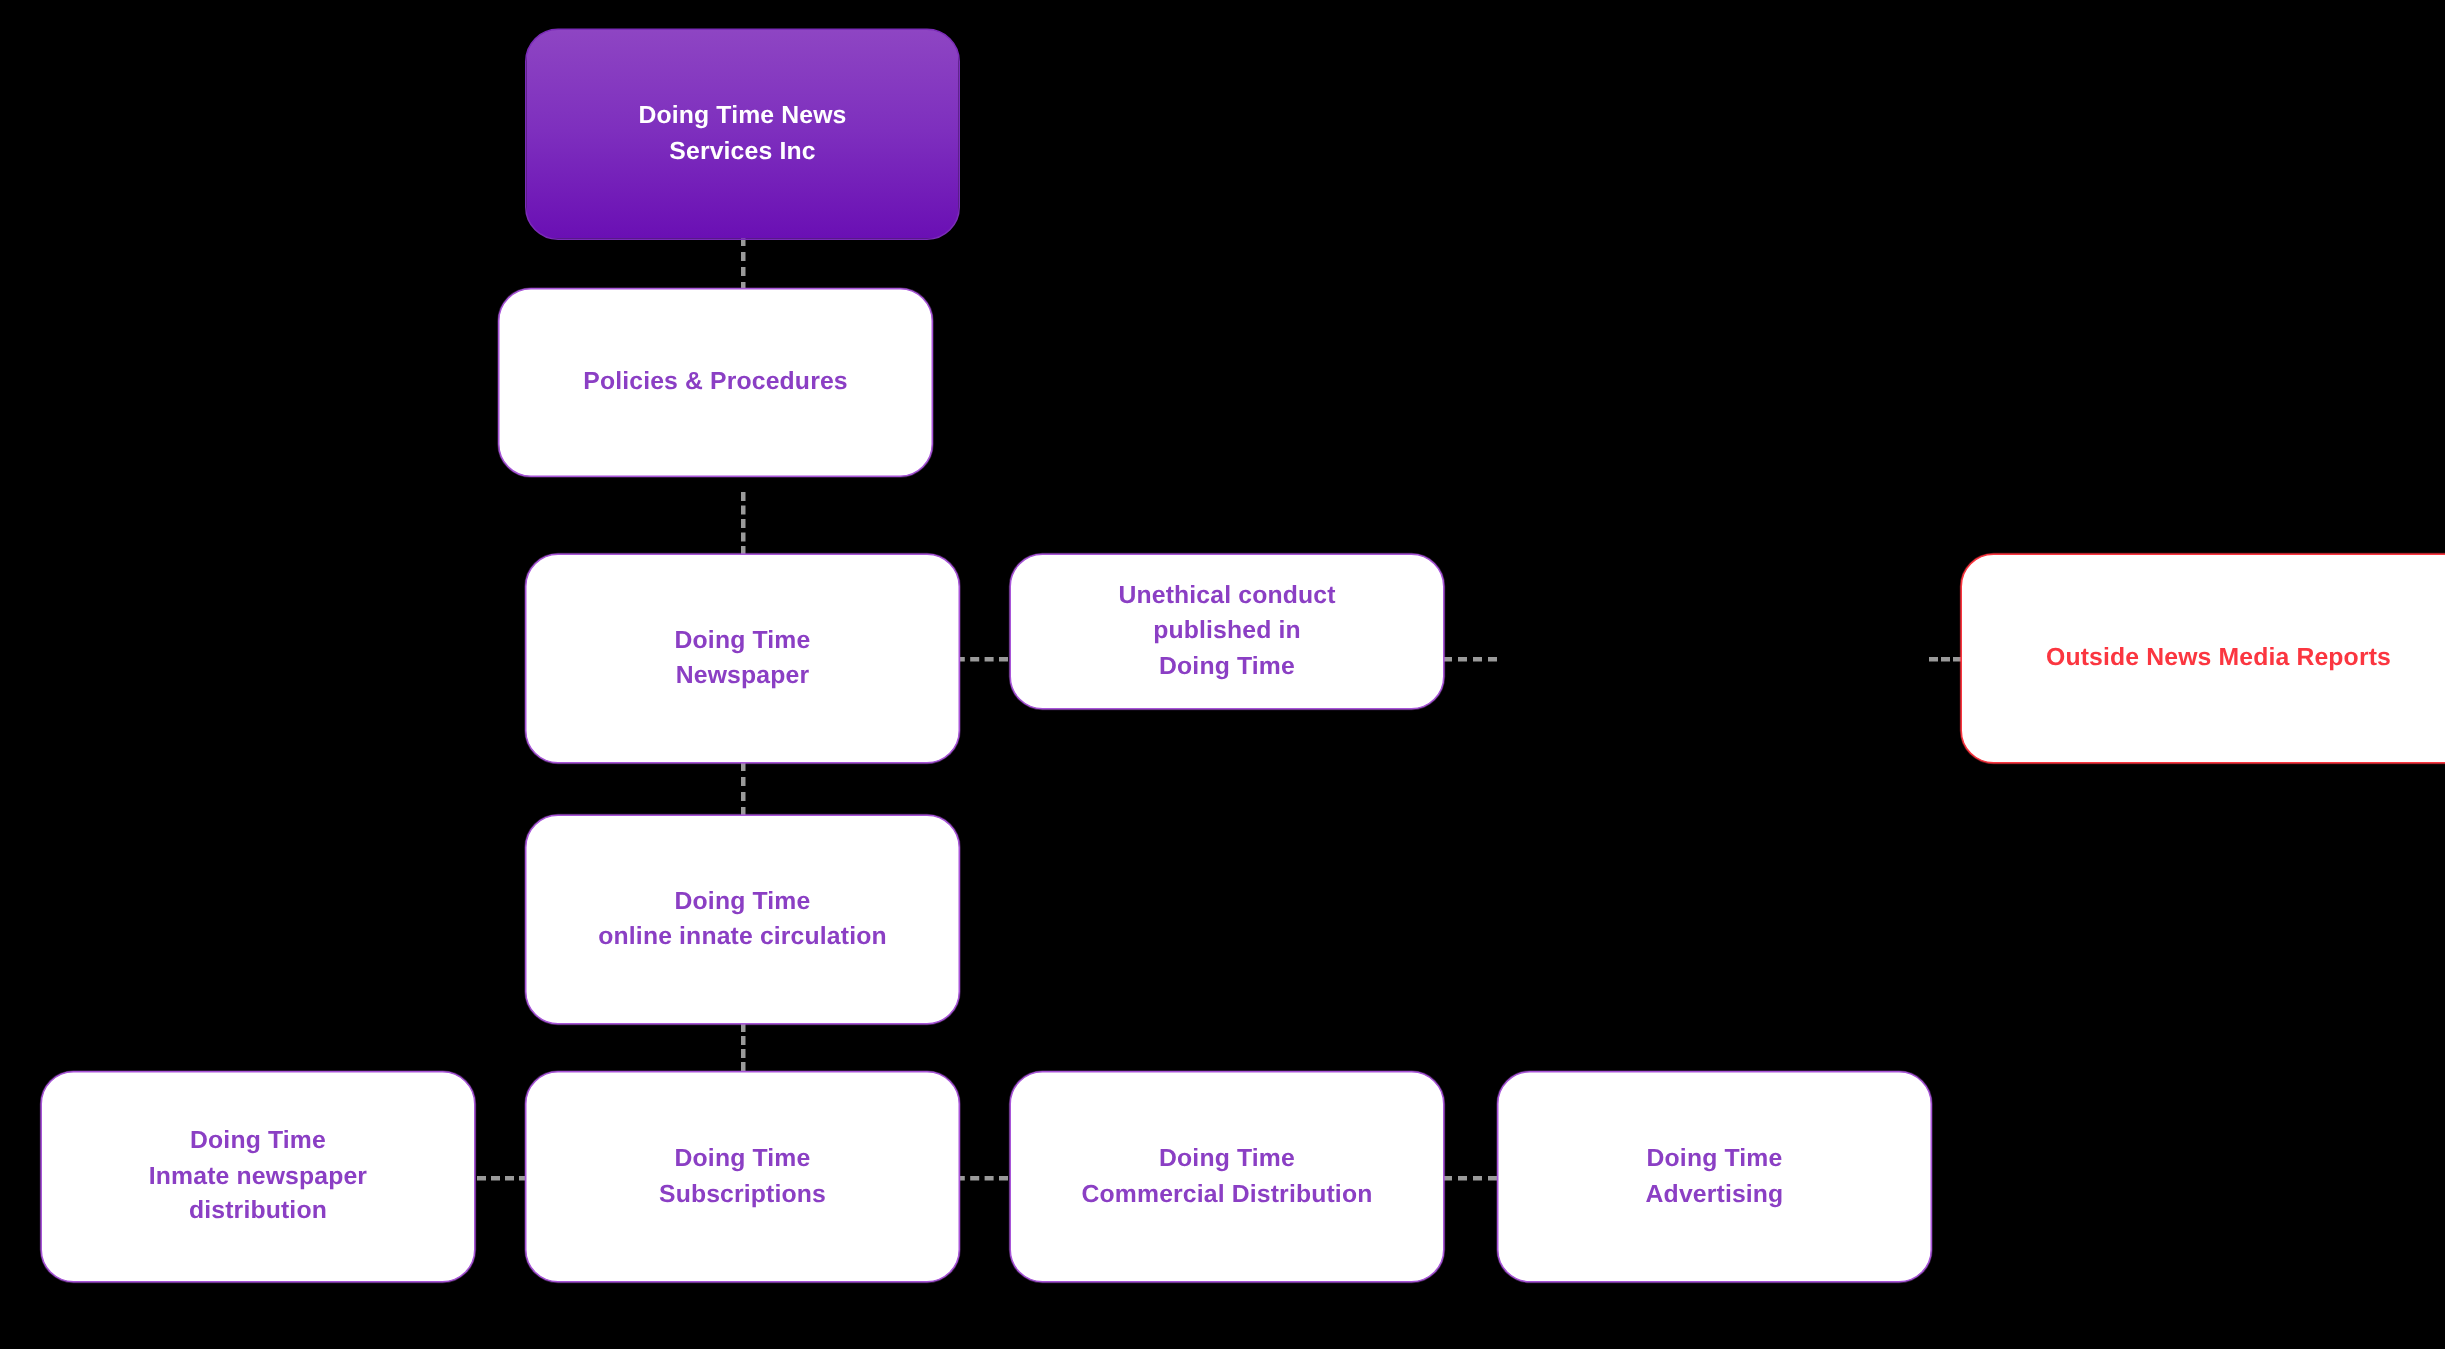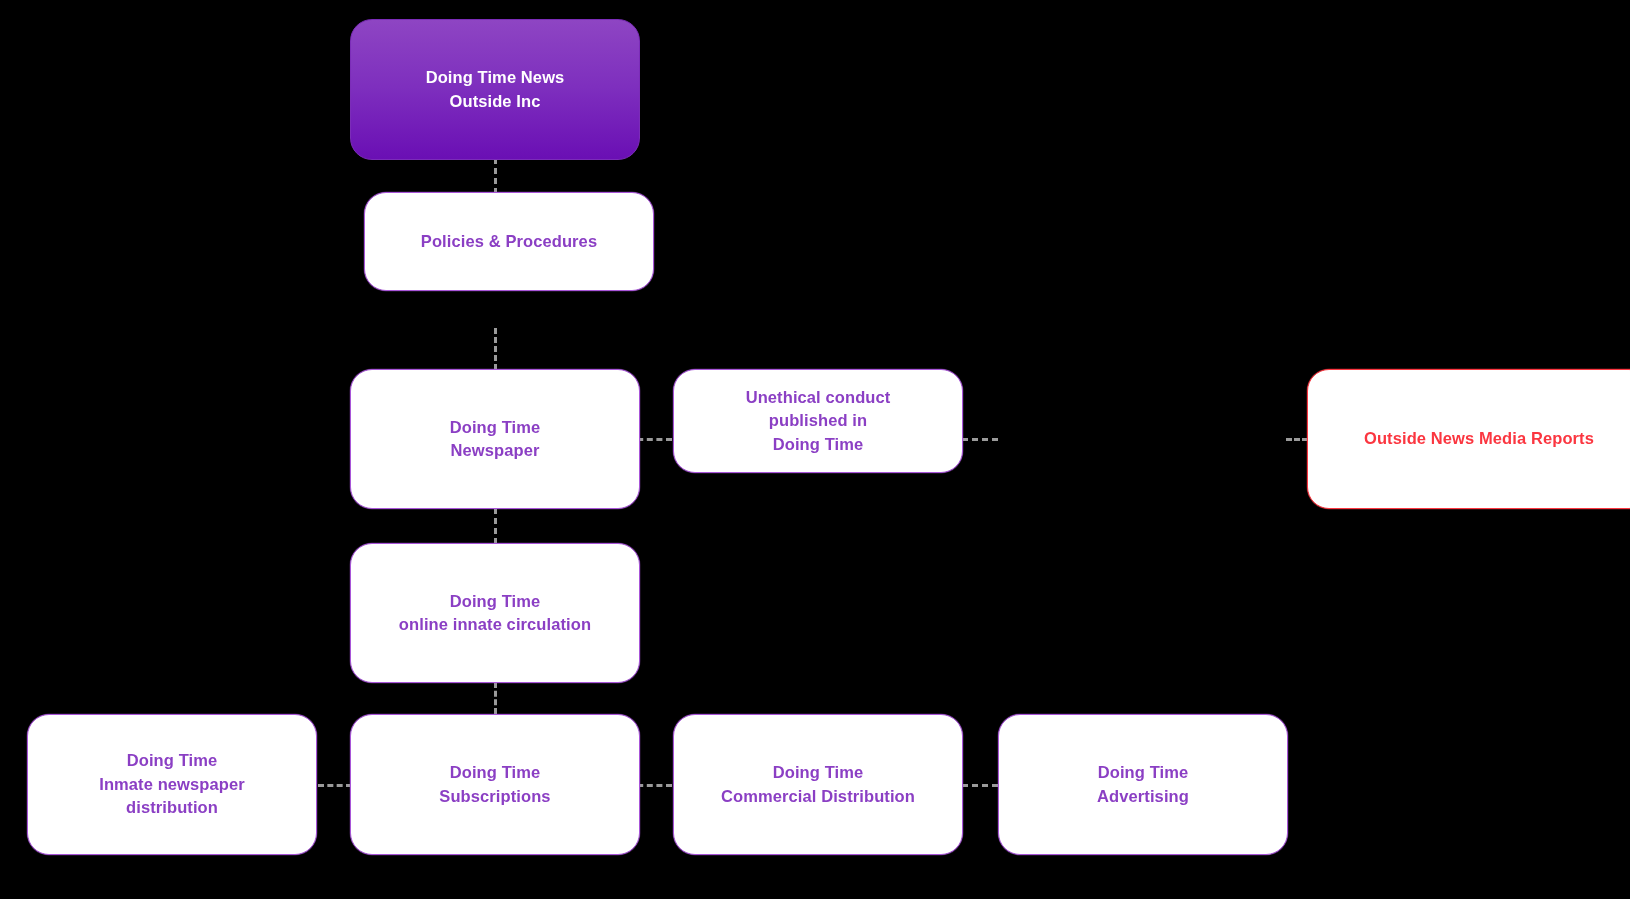--- a/index.html
+++ b/index.html
@@ -98,24 +98,24 @@
   <div class="conn v" style="left:494px; top:682px; height:32px;"></div>
 
   <div class="conn h" style="left:318px; top:784px; width:34px;"></div>
 
   <div class="conn h" style="left:618px; top:784px; width:54px;"></div>
 
   <div class="conn h" style="left:962px; top:784px; width:36px;"></div>
 
   <div class="node root" style="left:350px; top:19px; width:290px; height:141px;">
     <span class="label">Doing Time News
-Outside Inc</span>
+Services Inc</span>
   </div>
 
-  <div class="node" style="left:364px; top:192px; width:290px; height:99px;">
+  <div class="node" style="left:332px; top:192px; width:290px; height:126px;">
     <span class="label">Policies &amp; Procedures</span>
   </div>
 
   <div class="node" style="left:350px; top:369px; width:290px; height:140px;">
     <span class="label">Doing Time
 Newspaper</span>
   </div>
 
   <div class="node" style="left:673px; top:369px; width:290px; height:104px;">
     <span class="label">Unethical conduct

